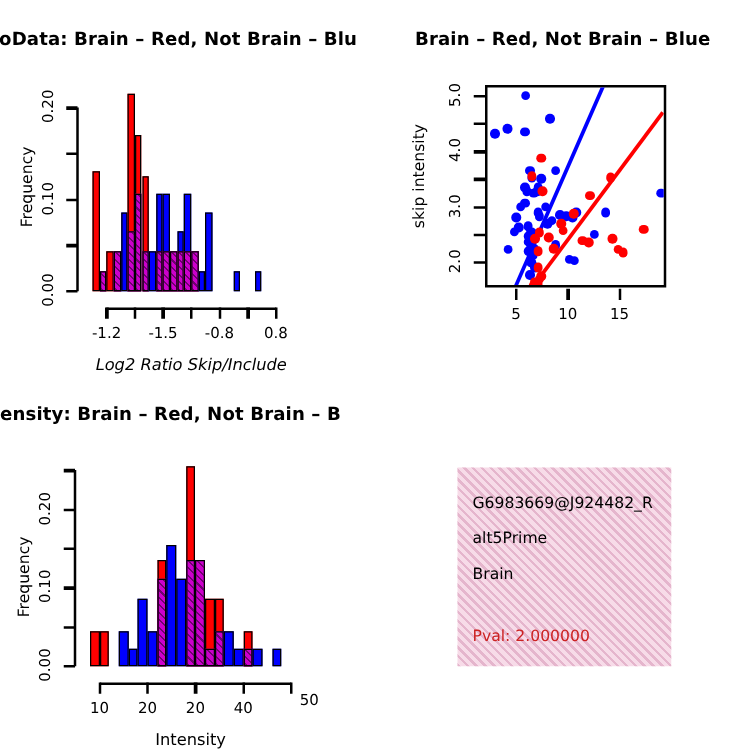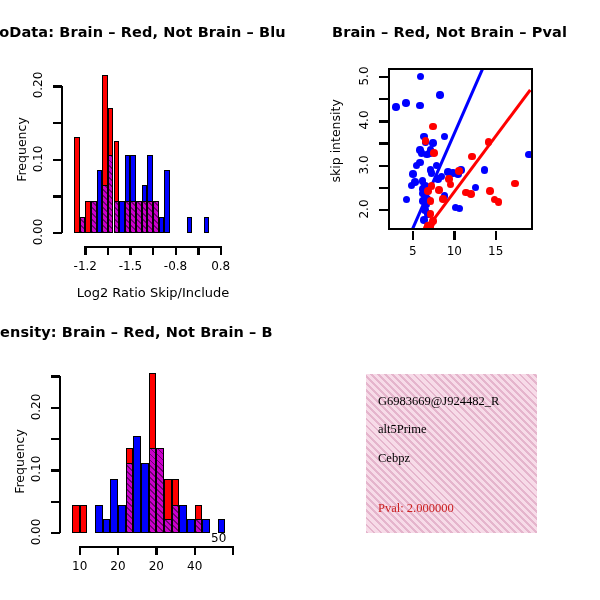--- a/index.html
+++ b/index.html
@@ -39,21 +39,21 @@
   .dot.blue{background:#0000ff;}
   .rline{position:absolute;height:3.4px;transform-origin:0 50%;}
   .rline.red{background:#ff0000;}
   .rline.blue{background:#0000ff;}
 
   
   #infobox{position:absolute;box-sizing:border-box;
      background-color:#f7dbe8;
      background-image:repeating-linear-gradient(45deg,
         rgba(214,150,182,.55) 0 2px, rgba(255,255,255,0) 2px 5px);
-     overflow:hidden;font-family:Liberation Serif, serif;}
+     overflow:hidden;}
   #infobox .line{position:absolute;white-space:nowrap;font-size:12.5px;color:#000;}
   #infobox .pval{color:#cc2222;}
 </style>
 </head>
 <body>
 
 <div id="page">
     <div class="ptitle" style="left: -34px; top: 24px;">RatioData: Brain – Red, Not Brain – Blu</div>
     <div class="bar red" style="left: 74px; width: 5.64286px; top: 136.933px; height: 96.0667px;"></div>
     <div class="bar blue" style="left: 79.6429px; width: 5.64286px; top: 216.867px; height: 16.1333px;"></div>
@@ -111,22 +111,22 @@
     <div class="xtkl" style="left: 63.2857px; top: 259px; width: 44px; text-align: center;">-1.2</div>
     <div class="tick" style="left: 106.857px; top: 246px; width: 2.4px; height: 9px;"></div>
     <div class="tick" style="left: 129.429px; top: 246px; width: 2.4px; height: 9px;"></div>
     <div class="xtkl" style="left: 108.429px; top: 259px; width: 44px; text-align: center;">-1.5</div>
     <div class="tick" style="left: 152px; top: 246px; width: 2.4px; height: 9px;"></div>
     <div class="tick" style="left: 174.571px; top: 246px; width: 2.4px; height: 9px;"></div>
     <div class="xtkl" style="left: 153.571px; top: 259px; width: 44px; text-align: center;">-0.8</div>
     <div class="tick" style="left: 197.143px; top: 246px; width: 2.4px; height: 9px;"></div>
     <div class="tick" style="left: 219.714px; top: 246px; width: 2.4px; height: 9px;"></div>
     <div class="xtkl" style="left: 198.714px; top: 259px; width: 44px; text-align: center;">0.8</div>
-    <div class="axtitle" style="left: 34px; top: 285px; width: 238px; text-align: center;">Log2 Ratio Skip/Include</div>
-    <div class="ptitle" style="left: 332px; top: 24px;">Brain – Red, Not Brain – Pval</div>
+    <div class="axtitle" style="left: 34px; top: 285px; width: 238px; text-align: center; font-style: italic;">Log2 Ratio Skip/Include</div>
+    <div class="ptitle" style="left: 332px; top: 24px;">Brain – Red, Not Brain – Blue</div>
     <div class="sbox" style="left: 388px; top: 68px; width: 145px; height: 162px; overflow: hidden;">
       <div class="rline red" style="left: 37.2857px; top: 157.193px; width: 173.28px; transform: rotate(-53.2938deg);"></div>
       <div class="rline blue" style="left: 21.5429px; top: 158.968px; width: 177.792px; transform: rotate(-66.3725deg);"></div>
       <div class="dot blue" style="left: 26.8571px; top: 2.85753px; width: 7.6px; height: 7.6px;"></div>
       <div class="dot blue" style="left: 45.9143px; top: 21.4986px; width: 7.6px; height: 7.6px;"></div>
       <div class="dot blue" style="left: 2px; top: 33.0384px; width: 7.6px; height: 7.6px;"></div>
       <div class="dot blue" style="left: 11.9429px; top: 29.4877px; width: 7.6px; height: 7.6px;"></div>
       <div class="dot blue" style="left: 26.0286px; top: 31.7068px; width: 7.6px; height: 7.6px;"></div>
       <div class="dot blue" style="left: 30.1714px; top: 62.7753px; width: 7.6px; height: 7.6px;"></div>
       <div class="dot blue" style="left: 31.8286px; top: 68.1014px; width: 7.6px; height: 7.6px;"></div>
@@ -260,20 +260,21 @@
     <div class="axline" style="left: 79.6667px; top: 546px; width: 153.333px; height: 2.4px;"></div>
     <div class="tick" style="left: 78.6667px; top: 546px; width: 2.4px; height: 9px;"></div>
     <div class="xtkl" style="left: 57.6667px; top: 559px; width: 44px; text-align: center;">10</div>
     <div class="tick" style="left: 117px; top: 546px; width: 2.4px; height: 9px;"></div>
     <div class="xtkl" style="left: 96px; top: 559px; width: 44px; text-align: center;">20</div>
     <div class="tick" style="left: 155.333px; top: 546px; width: 2.4px; height: 9px;"></div>
     <div class="xtkl" style="left: 134.333px; top: 559px; width: 44px; text-align: center;">20</div>
     <div class="tick" style="left: 193.667px; top: 546px; width: 2.4px; height: 9px;"></div>
     <div class="xtkl" style="left: 172.667px; top: 559px; width: 44px; text-align: center;">40</div>
     <div class="tick" style="left: 232px; top: 546px; width: 2.4px; height: 9px;"></div>
-    <div class="xtkl" style="left: 211px; top: 531px; width: 44px; text-align: left;">50</div>
+    <div class="xtkl" style="left: 211px; top: 553px; width: 44px; text-align: right;">50</div>
+    <div class="axtitle" style="left: 32px; top: 585px; width: 241px; text-align: center;">Intensity</div>
     <div id="infobox" style="left: 366px; top: 374px; width: 171px; height: 159px;">
       <div class="line" style="left: 12px; top: 20px;">G6983669@J924482_R</div>
       <div class="line" style="left: 12px; top: 48px;">alt5Prime</div>
-      <div class="line" style="left: 12px; top: 77px;">Cebpz</div>
+      <div class="line" style="left: 12px; top: 77px;">Brain</div>
       <div class="line pval" style="left: 12px; top: 127px;">Pval: 2.000000</div>
     </div>
   </div>
 
 </body></html>

